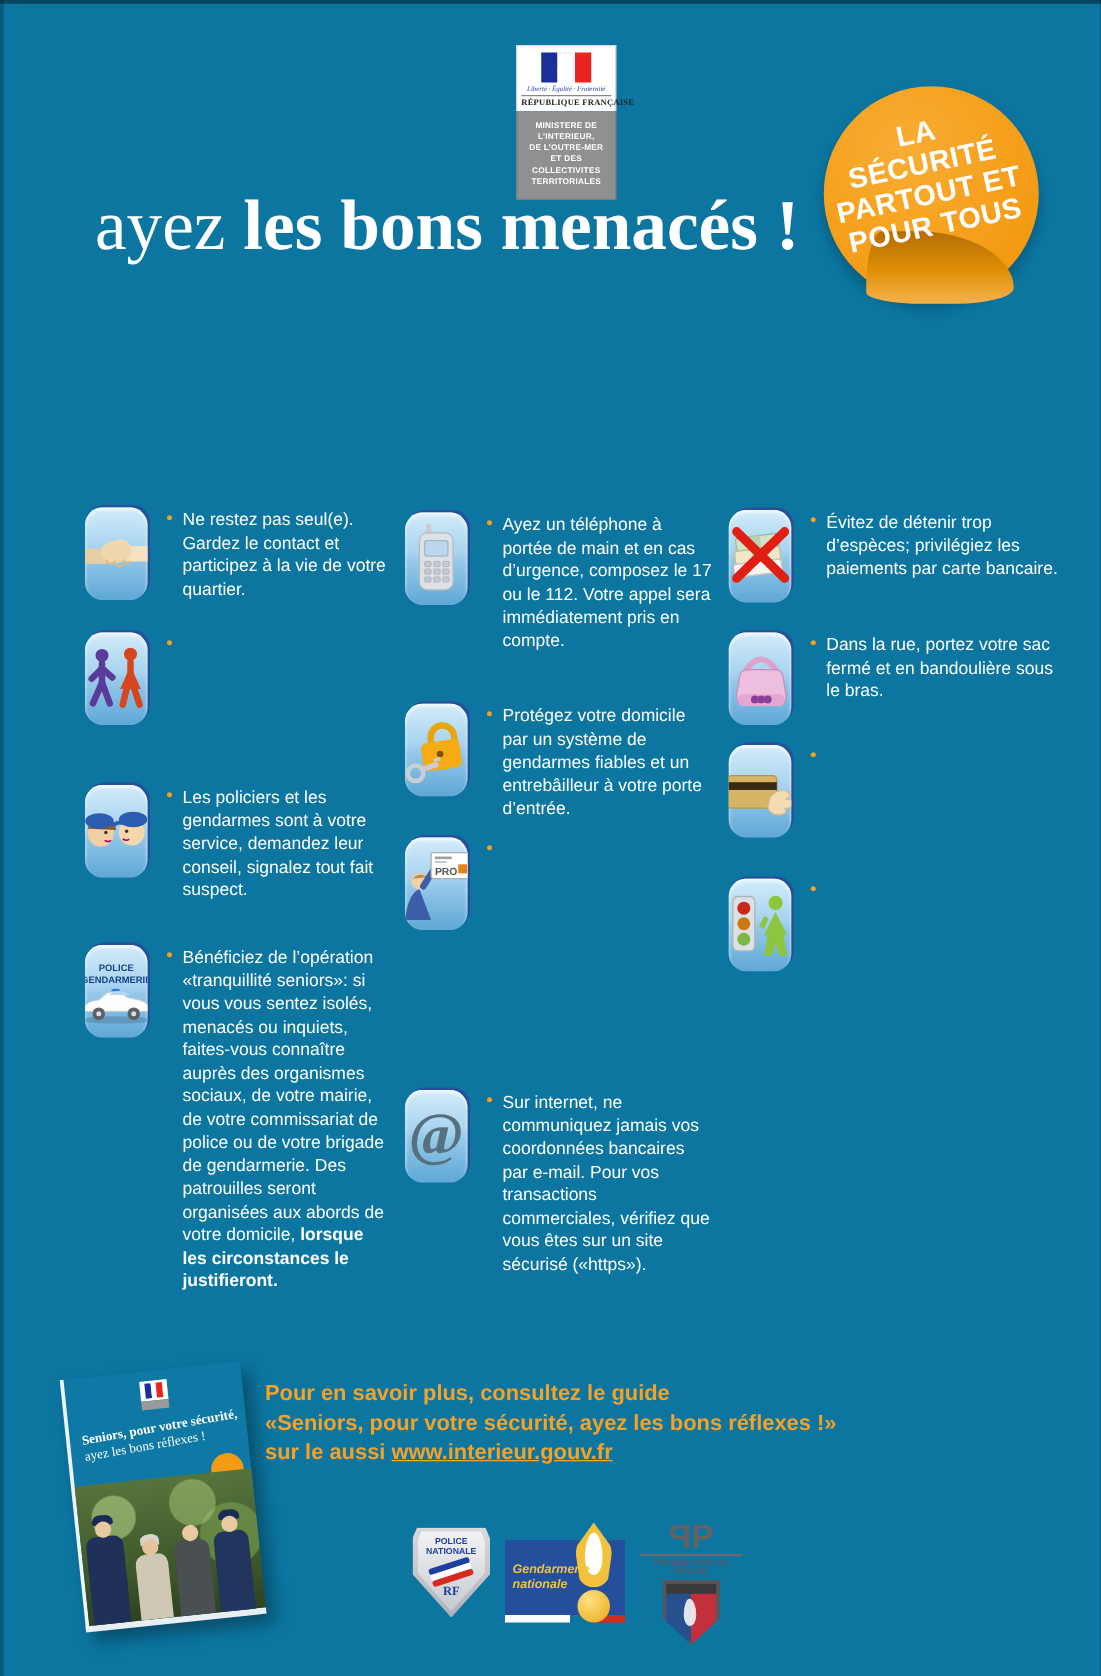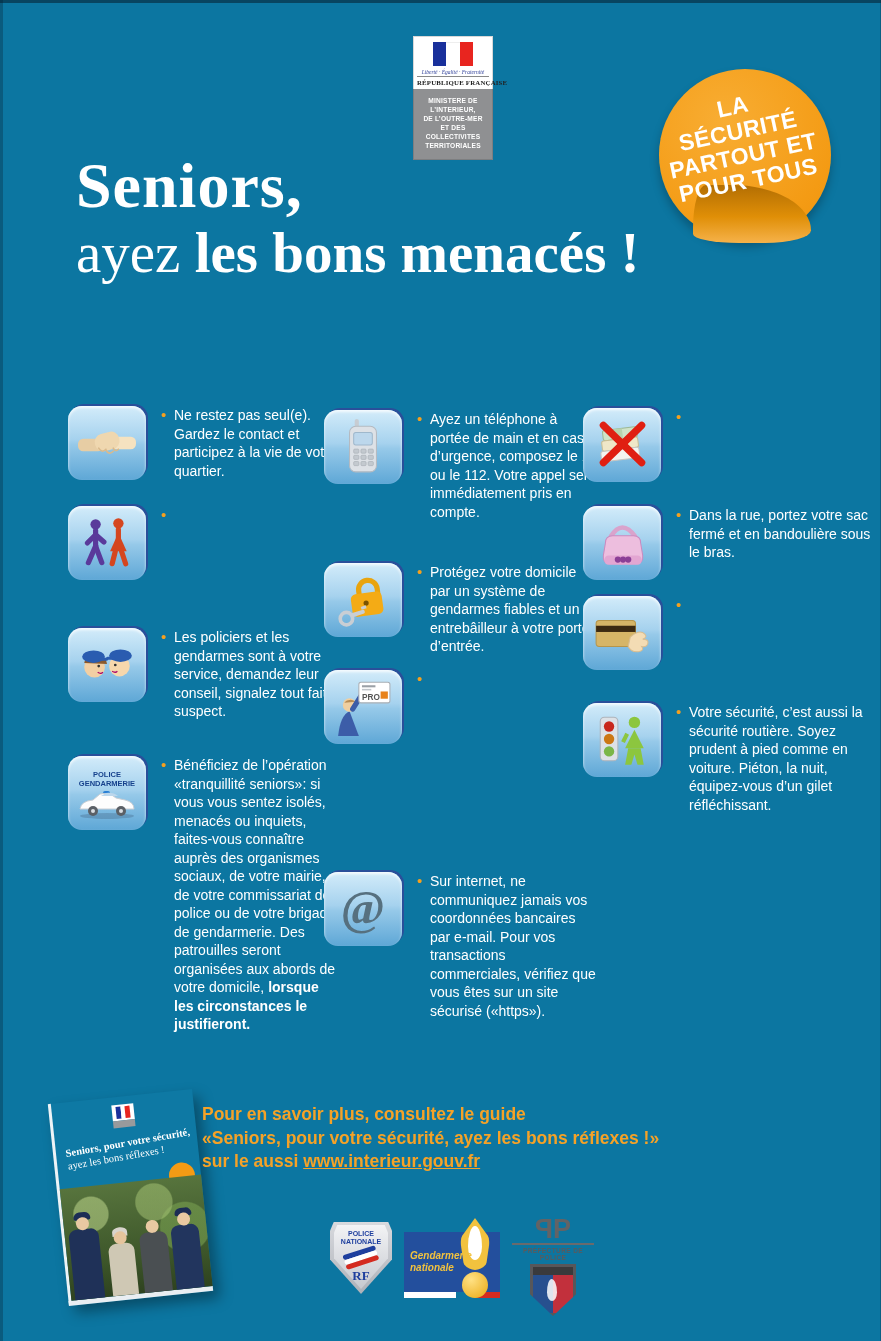--- a/index.html
+++ b/index.html
@@ -29,21 +29,21 @@
   .badge .txt{position:absolute;inset:0;display:flex;flex-direction:column;justify-content:center;align-items:center;
     transform:rotate(-12deg) translate(-2px,-12px);font-weight:bold;font-size:23px;line-height:25px;letter-spacing:.5px;
     color:#fff;text-align:center;}
   
   .title{position:absolute;left:76px;top:150px;width:660px;font-family:"Liberation Serif",serif;}
   .title .l1{font-size:64px;line-height:72px;font-weight:bold;letter-spacing:1px;}
   .title .l2,.title .l3{font-size:57px;line-height:62px;font-weight:normal;}
   .title .l3 b{font-weight:bold;}
   
   .item{position:absolute;display:flex;gap:15px;}
-  .tile{flex:none;width:78px;height:74px;border-radius:14px;
+  .tile{flex:none;width:50px;height:74px;border-radius:14px;
     background:linear-gradient(180deg,#d3ecfa 0%,#a6d2ee 45%,#96c9e9 52%,#5ea7d6 100%);
     box-shadow:2px -2px 0 #2a4f9a, inset 0 2px 3px rgba(255,255,255,.8);
     display:flex;flex-direction:column;align-items:center;justify-content:center;overflow:hidden;}
   .tip-text{position:relative;color:#fff;font-size:14px;line-height:18.5px;padding-left:13px;}
   .w168{width:168px;} .w186{width:186px;}
   .bullet{position:absolute;left:0;top:0;color:#f5a01e;font-size:15px;line-height:18px;}
   .tip-text b{font-weight:bold;}
   .car-label{font-size:7.5px;font-weight:bold;color:#16418c;line-height:8.5px;text-align:center;margin:4px 0 1px;}
   
   #i11{left:68px;top:406px;} #i12{left:68px;top:506px;} #i13{left:68px;top:628px;} #i14{left:68px;top:756px;}
@@ -67,33 +67,33 @@
       radial-gradient(circle at 85% 45%,rgba(120,160,80,.6) 0 18%,transparent 19%),
       linear-gradient(180deg,#57743d,#3c5529 70%,#2e421f);}
   .fig{position:absolute;bottom:0;border-radius:8px 8px 0 0;}
   .fig .head{position:absolute;left:50%;transform:translateX(-50%);top:-12px;width:13px;height:13px;border-radius:50%;background:#e9c9a2;}
   .fig .cap{position:absolute;left:50%;transform:translateX(-50%);top:-17px;width:17px;height:8px;border-radius:6px 6px 2px 2px;background:#1c2d55;}
   .f1{left:4px;width:30px;height:70px;background:#1f3158;}
   .f2{left:42px;width:26px;height:52px;background:#cfc8b4;}
   .f2 .head{background:#e5c49c;} .f2 .hair{position:absolute;left:50%;transform:translateX(-50%);top:-16px;width:15px;height:9px;border-radius:50% 50% 0 0;background:#d8d4cc;}
   .f3{left:74px;width:28px;height:60px;background:#4a4f52;}
   .f4{left:106px;width:28px;height:64px;background:#22355e;}
-  .footer-text{position:absolute;left:202px;top:1103px;color:#f5a227;font-weight:bold;font-size:17.5px;line-height:23.5px;}
+  .footer-text{position:absolute;left:212px;top:1103px;color:#f5a227;font-weight:bold;font-size:17.5px;line-height:23.5px;}
   .footer-text .link{text-decoration:underline;cursor:pointer;}
   
   .pn-badge{position:absolute;left:330px;top:1222px;width:62px;height:72px;
     clip-path:polygon(6% 0,94% 0,100% 12%,100% 52%,50% 100%,0 52%,0 12%);
     background:linear-gradient(180deg,#d8dade,#aeb1b8);display:flex;flex-direction:column;align-items:center;}
   .pn-inner{margin-top:3px;width:54px;height:64px;clip-path:polygon(6% 0,94% 0,100% 12%,100% 52%,50% 100%,0 52%,0 12%);
     background:linear-gradient(180deg,#f2f3f5,#c6c9cf);display:flex;flex-direction:column;align-items:center;}
   .pn-txt{font-size:7px;font-weight:bold;color:#1e3f9e;line-height:8px;text-align:center;margin-top:5px;}
   .swoosh{margin-top:4px;width:34px;height:16px;position:relative;transform:rotate(-18deg);}
   .swoosh i{position:absolute;left:0;right:0;height:5px;border-radius:3px;}
   .swoosh .sb{top:0;background:#1e3f9e;} .swoosh .sw{top:5px;background:#fff;} .swoosh .sr{top:10px;background:#d42b20;}
-  .pn-rf{font-family:"Liberation Serif",serif;font-size:13px;font-weight:bold;color:#1e3f9e;margin-top:2px;}
+  .pn-rf{font-family:"Liberation Serif",serif;font-size:10px;font-weight:bold;color:#1e3f9e;margin-top:2px;}
   .gn-logo{position:absolute;left:404px;top:1232px;width:96px;height:60px;background:#234f9d;}
   .gn-txt{position:absolute;left:6px;top:18px;color:#f2c23e;font-style:italic;font-weight:bold;font-size:10px;line-height:12px;}
   .gn-flame{position:absolute;right:10px;top:-14px;width:30px;height:52px;}
   .gn-flame .outer{position:absolute;inset:0;background:#f2c23e;border-radius:50% 50% 50% 50%/65% 65% 35% 35%;clip-path:polygon(50% 0,100% 40%,85% 100%,15% 100%,0 40%);}
   .gn-flame .inner{position:absolute;left:8px;top:8px;width:14px;height:34px;background:#fff;border-radius:50% 50% 50% 50%/60% 60% 40% 40%;}
   .gn-ball{position:absolute;right:12px;bottom:-6px;width:26px;height:26px;border-radius:50%;background:radial-gradient(circle at 35% 30%,#ffe184,#e9a913);}
   .gn-stripe-w{position:absolute;left:0;bottom:-6px;width:52px;height:6px;background:#fff;}
   .gn-stripe-r{position:absolute;right:0;bottom:-6px;width:24px;height:6px;background:#d42b20;}
   .pp-logo{position:absolute;left:510px;top:1216px;width:86px;text-align:center;color:#606062;}
   .pp-mono{font-size:27px;font-weight:bold;letter-spacing:-2px;line-height:26px;color:#636365;}
@@ -134,21 +134,20 @@
     <div class="fold"></div>
     <div class="txt">
       <span>LA</span>
       <span>SÉCURITÉ</span>
       <span>PARTOUT ET</span>
       <span>POUR TOUS</span>
     </div>
   </div>
 
   <div class="title">
-    <div class="l1">Seniors,</div>
     <div class="l3"><span>ayez </span><b>les bons menacés !</b></div>
   </div>
 
   <div class="item" id="i11">
     <div class="tile">
       <svg width="58" height="58" viewBox="0 0 56 56">
         <rect x="0" y="24" width="24" height="12" rx="5" fill="#e7cda4"></rect>
         <rect x="32" y="22" width="24" height="12" rx="5" fill="#f5e2c0"></rect>
         <rect x="16" y="18" width="24" height="17" rx="8" fill="#efd7af" transform="rotate(-14 28 26)"></rect>
         <path d="M20 33 q3 5 7 1 M27 35 q3 5 7 1 M34 33 q2 4 5 1" stroke="#d9ba8d" fill="none" stroke-width="1.6" stroke-linecap="round"></path>
@@ -289,21 +288,21 @@
           <rect x="9" y="22" width="35" height="10" rx="2" fill="#efe7c8" stroke="#c9bd92"></rect>
           <rect x="7" y="32" width="37" height="10" rx="2" fill="#f4f4f0" stroke="#c6c6c2"></rect>
           <rect x="22" y="12" width="8" height="10" fill="#b7d2ae"></rect>
         </g>
         <g stroke="#e01f12" stroke-width="7" stroke-linecap="round">
           <line x1="10" y1="9" x2="47" y2="45"></line>
             <line x1="47" y1="9" x2="10" y2="45"></line>
         </g>
       </svg>
     </div>
-    <div class="tip-text w186"><span class="bullet">•</span></div>
+    <div class="tip-text w186"><span class="bullet">•</span><span>Évitez de détenir trop d’espèces; privilégiez les paiements par carte bancaire.</span></div>
   </div>
 
   <div class="item" id="i32">
     <div class="tile">
       <svg width="58" height="58" viewBox="0 0 56 56">
         <path d="M17 22 q11-18 24 0" stroke="#d9a3cc" stroke-width="4.5" fill="none"></path>
         <path d="M12 28 q0-7 7-7 h20 q7 0 7 7 l2 12 q1 8-7 8 h-24 q-8 0-7-8 z" fill="#edbede" stroke="#c98bc0"></path>
         <rect x="11" y="40" width="36" height="9" rx="4" fill="#e3a6d2"></rect>
         <g fill="#8b3f96">
             <circle cx="24" cy="44" r="3"></circle>
@@ -334,21 +333,21 @@
         <circle cx="15.5" cy="27" r="5" fill="#cc7714"></circle>
         <circle cx="15.5" cy="39" r="5" fill="#7ab648"></circle>
         <g fill="#8cc63f">
           <circle cx="40" cy="11" r="5.5"></circle>
           <polygon points="40,18 31,36 49,36"></polygon>
           <polygon points="34,36 31,52 37,52 40,42 43,52 49,52 46,36"></polygon>
           <line x1="33" y1="22" x2="29" y2="30" stroke="#8cc63f" stroke-width="4"></line>
         </g>
       </svg>
     </div>
-    <div class="tip-text w186"><span class="bullet">•</span><span>Votre sécurité, c’est aussi la sécurité routière. Soyez prudent à pied comme en voiture. Piéton, la nuit, équipez-vous d’un gilet réfléchissant.</span></div>
+    <div class="tip-text w186"><span class="bullet">•</span></div>
   </div>
 
   <div class="brochure">
     <div class="minilogo">
       <div class="mw">
           <i style="background:#19309b"></i>
           <i style="background:#fff"></i>
           <i style="background:#e8251f"></i>
         </div>
       <div class="mgray"></div>

